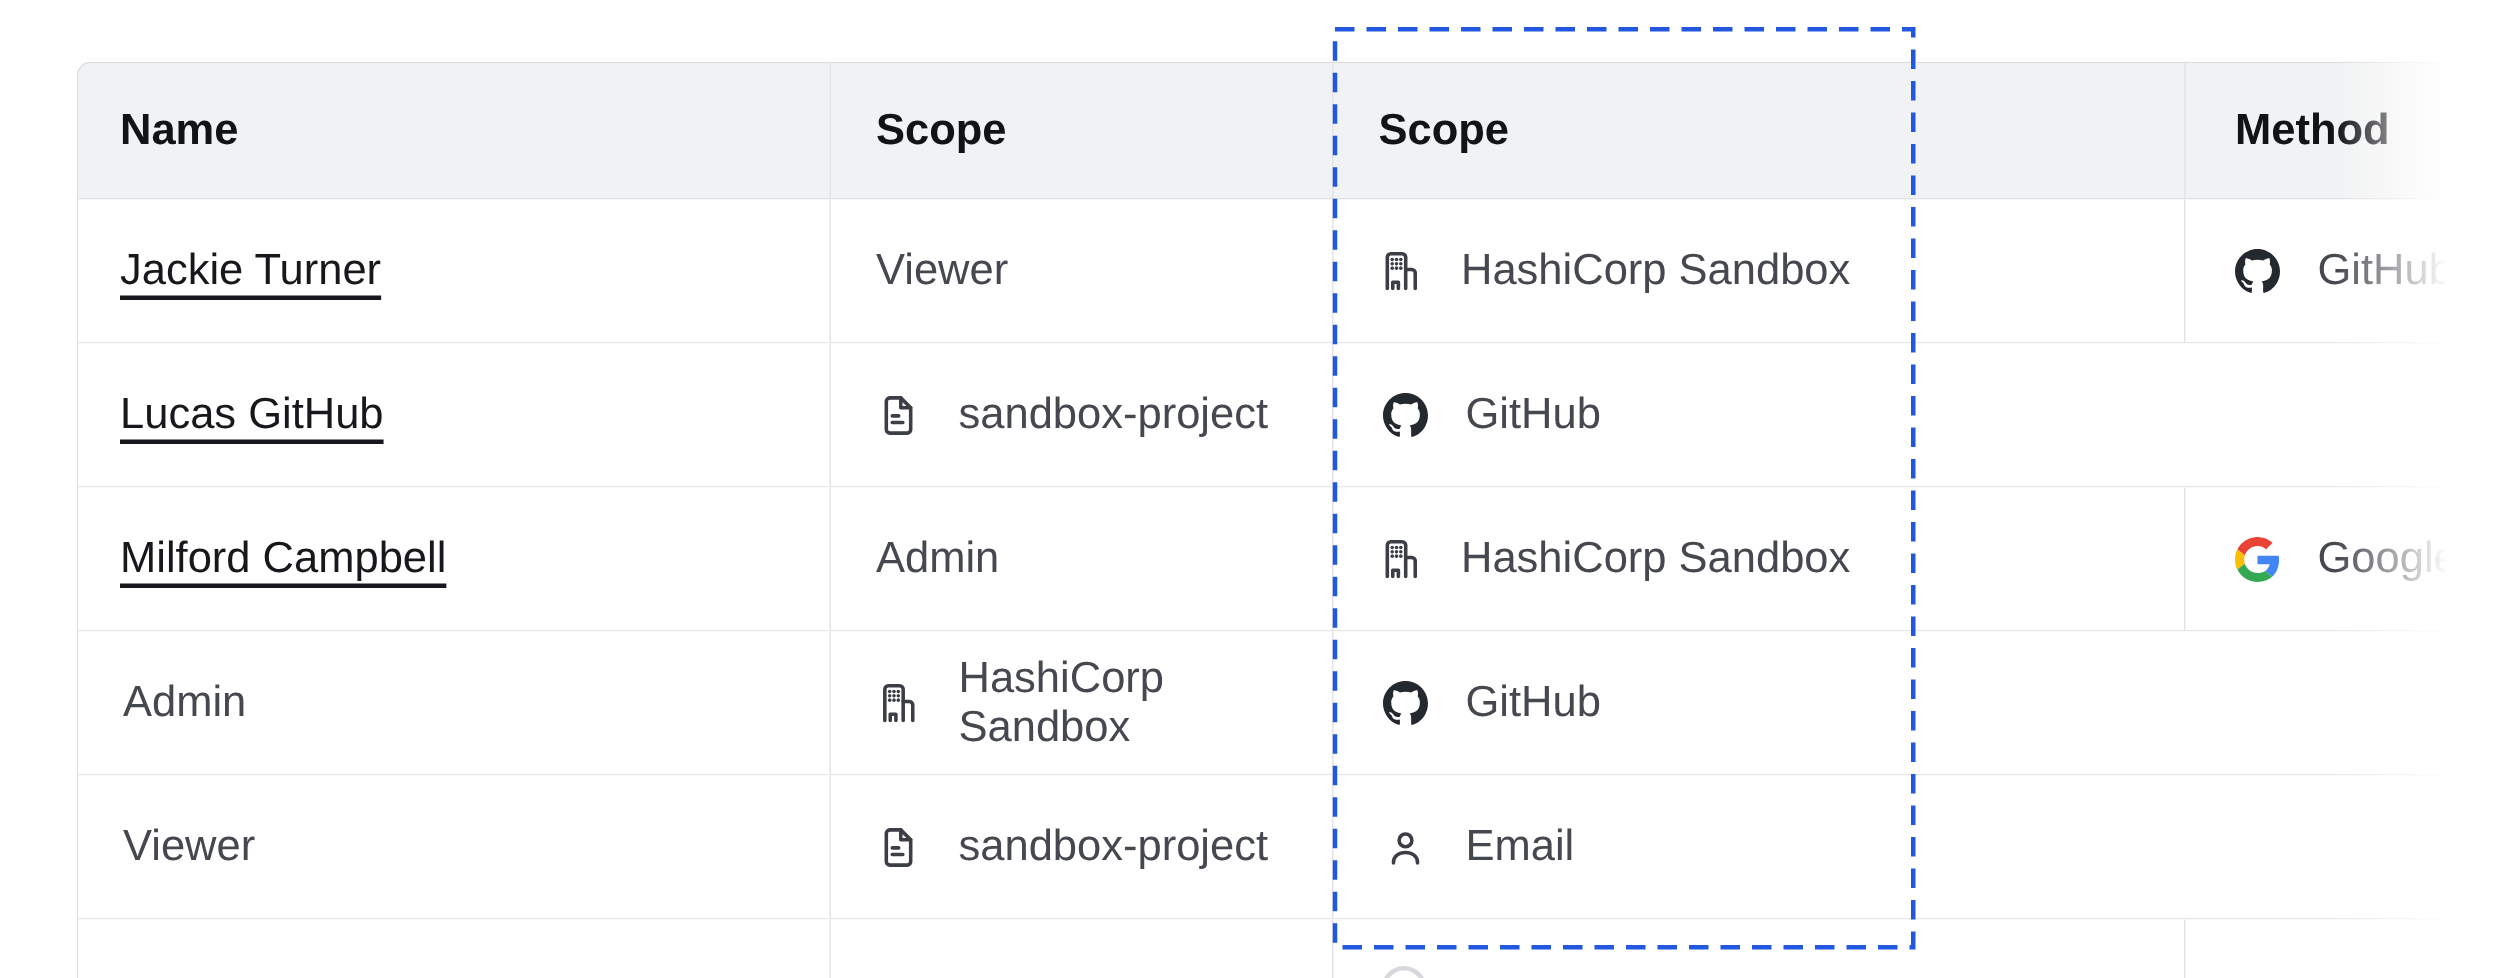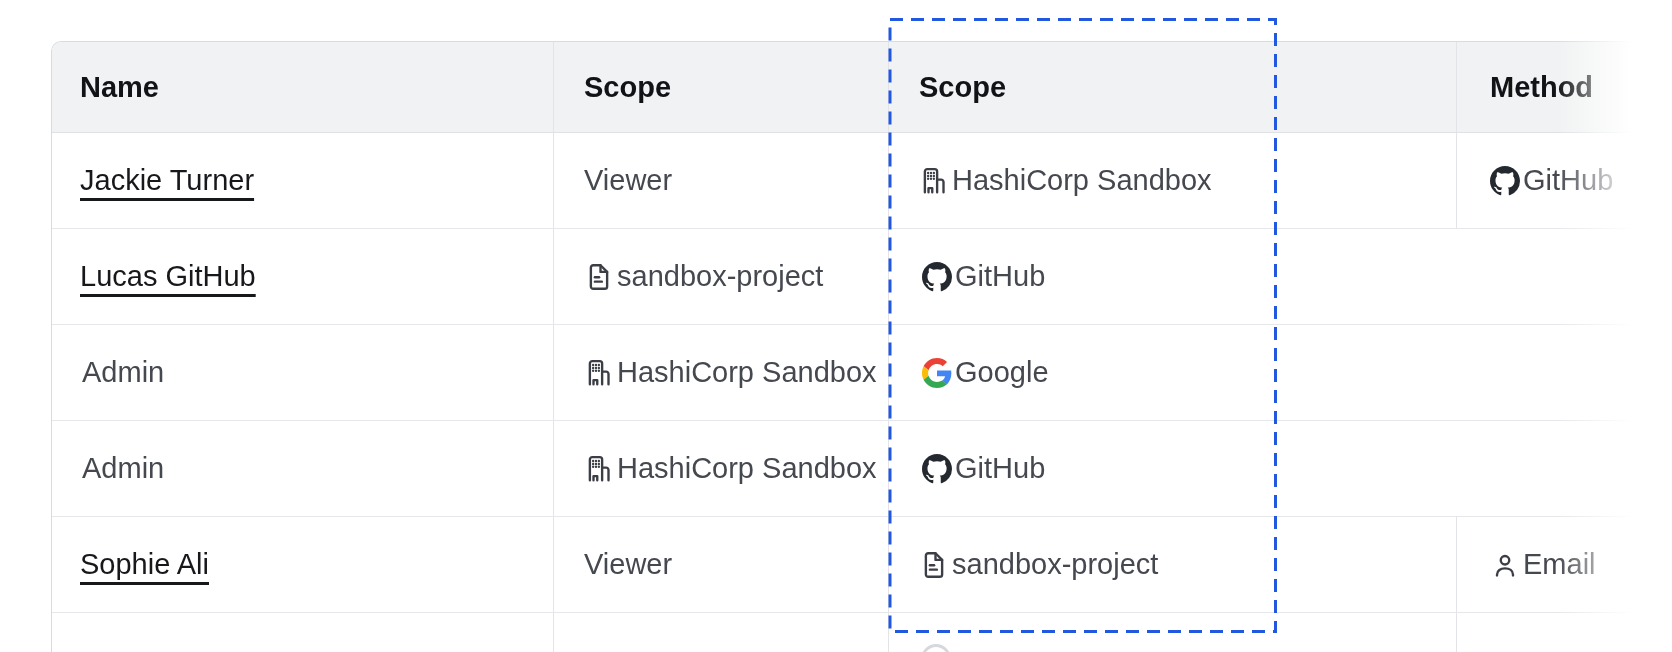--- a/index.html
+++ b/index.html
@@ -53,21 +53,21 @@
     color:#121316;
     font-size:29px;
   }
   .name-link{
     color:#17181c;
     text-decoration:underline;
     text-decoration-thickness:2.5px;
     text-underline-offset:8px;
     cursor:pointer;
   }
-  .with-icon{gap:3px;}
+  .with-icon{gap:25px;}
   .icon-box{
     width:30px;height:30px;flex:0 0 30px;
     display:inline-flex;align-items:center;justify-content:center;
   }
   .icon-box svg{width:30px;height:30px;display:block;}
   .drag-outline{
     position:absolute;left:0;top:0;
     pointer-events:none;
   }
   .peek-circle{
@@ -155,20 +155,23 @@
         <span class="icon-box">
           <svg viewBox="0 0 16 16" fill="#24292f">
             <path d="M8 0C3.58 0 0 3.58 0 8c0 3.54 2.29 6.53 5.47 7.59.4.07.55-.17.55-.38 0-.19-.01-.82-.01-1.49-2.01.37-2.53-.49-2.69-.94-.09-.23-.48-.94-.82-1.13-.28-.15-.68-.52-.01-.53.63-.01 1.08.58 1.23.82.72 1.21 1.87.87 2.33.66.07-.52.28-.87.51-1.07-1.78-.2-3.64-.89-3.64-3.95 0-.87.31-1.59.82-2.15-.08-.2-.36-1.02.08-2.12 0 0 .67-.21 2.2.82.64-.18 1.32-.27 2-.27s1.36.09 2 .27c1.53-1.04 2.2-.82 2.2-.82.44 1.1.16 1.92.08 2.12.51.56.82 1.27.82 2.15 0 3.07-1.87 3.75-3.65 3.95.29.25.54.73.54 1.48 0 1.07-.01 1.93-.01 2.2 0 .21.15.46.55.38A8.01 8.01 0 0 0 16 8c0-4.42-3.58-8-8-8z"></path>
           </svg>
         </span>
         <span>GitHub</span>
       </div>
   </div>
 
   <div class="t-row">
+    <div class="cell c1">
+        <span class="name-link">Milford Campbell</span>
+      </div>
     <div class="cell c2">
         <span>Admin</span>
       </div>
     <div class="cell c3 with-icon">
         <span class="icon-box">
           <svg viewBox="0 0 24 24" fill="none" stroke="#3b3e45" stroke-width="1.9" stroke-linecap="round" stroke-linejoin="round">
             <path d="M4.7 21 V4.4 a1.9 1.9 0 0 1 1.9 -1.9 h6 a1.9 1.9 0 0 1 1.9 1.9 V21"></path>
             <path d="M7.6 21 v-3.3 h3 V21"></path>
             <path d="M14.5 10.9 h3.2 a1.9 1.9 0 0 1 1.9 1.9 V21"></path>
             <g fill="#3b3e45" stroke="none">
@@ -228,23 +231,20 @@
         <span class="icon-box">
           <svg viewBox="0 0 16 16" fill="#24292f">
             <path d="M8 0C3.58 0 0 3.58 0 8c0 3.54 2.29 6.53 5.47 7.59.4.07.55-.17.55-.38 0-.19-.01-.82-.01-1.49-2.01.37-2.53-.49-2.69-.94-.09-.23-.48-.94-.82-1.13-.28-.15-.68-.52-.01-.53.63-.01 1.08.58 1.23.82.72 1.21 1.87.87 2.33.66.07-.52.28-.87.51-1.07-1.78-.2-3.64-.89-3.64-3.95 0-.87.31-1.59.82-2.15-.08-.2-.36-1.02.08-2.12 0 0 .67-.21 2.2.82.64-.18 1.32-.27 2-.27s1.36.09 2 .27c1.53-1.04 2.2-.82 2.2-.82.44 1.1.16 1.92.08 2.12.51.56.82 1.27.82 2.15 0 3.07-1.87 3.75-3.65 3.95.29.25.54.73.54 1.48 0 1.07-.01 1.93-.01 2.2 0 .21.15.46.55.38A8.01 8.01 0 0 0 16 8c0-4.42-3.58-8-8-8z"></path>
           </svg>
         </span>
         <span>GitHub</span>
       </div>
   </div>
 
   <div class="t-row">
-    <div class="cell c1">
-        <span class="name-link">Sophie Ali</span>
-      </div>
     <div class="cell c2">
         <span>Viewer</span>
       </div>
     <div class="cell c3 with-icon">
         <span class="icon-box">
           <svg viewBox="0 0 24 24" fill="none" stroke="#3b3e45" stroke-width="1.9" stroke-linecap="round" stroke-linejoin="round">
             <path d="M13.2 2.6 H7.4 a1.9 1.9 0 0 0 -1.9 1.9 v15 a1.9 1.9 0 0 0 1.9 1.9 h9.2 a1.9 1.9 0 0 0 1.9 -1.9 V7.9 Z"></path>
             <path d="M13.2 2.6 V7.9 h5.3"></path>
             <path d="M8.7 12.2 h3.4"></path>
             <path d="M8.7 15.7 h5.6"></path>

